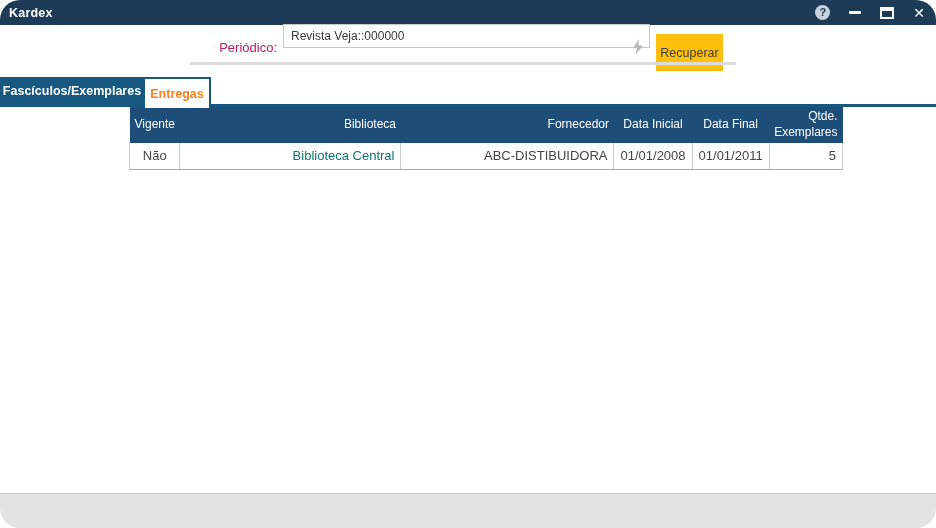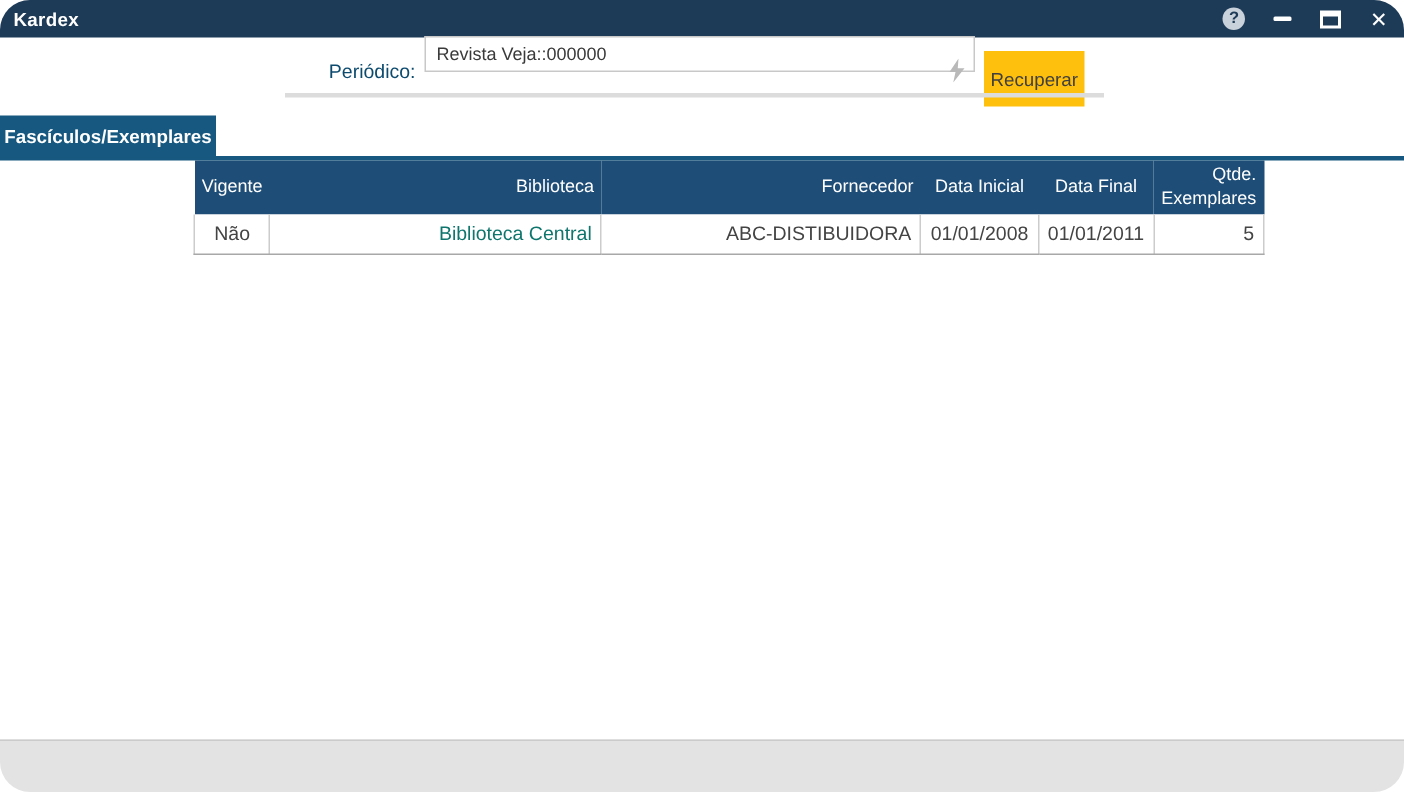--- a/index.html
+++ b/index.html
@@ -14,21 +14,21 @@
   .titlebar .controls { margin-left: auto; display: flex; align-items: center; gap: 19px; padding-right: 11px; }
   .ctrl { display: inline-flex; align-items: center; justify-content: center; cursor: pointer; }
   .help-circle { width: 15px; height: 15px; border-radius: 50%; background: #c9d1da; color: #1d3a57;
     font-size: 11px; font-weight: bold; line-height: 15px; text-align: center; }
   .min-glyph { width: 12px; height: 3px; background: #fff; border-radius: 1px; }
   .max-glyph { width: 14px; height: 12px; border: 2px solid #fff; border-top-width: 4px; background: transparent; }
   .close-glyph { color: #fff; font-size: 14px; font-weight: bold; line-height: 14px; }
 
   
   .form-label { position: absolute; left: 180px; top: 40px; width: 97px; text-align: right;
-    font-size: 13px; color: #0c4a6e; }
+    font-size: 13px; color: #be185d; }
   .periodico-input { position: absolute; left: 283px; top: 24px; width: 367px; height: 24px;
     border: 1px solid #c8c8c8; background: #fff; font-family: "Liberation Sans", sans-serif;
     font-size: 12px; color: #3a3a3a; padding: 0 26px 0 7px; outline: none; }
   .bolt-wrap { position: absolute; left: 630px; top: 39px; width: 16px; height: 16px; }
   .recuperar-btn { position: absolute; left: 656px; top: 34px; width: 67px; height: 37px;
     background: #ffbf0d; border: none; font-family: "Liberation Sans", sans-serif;
     font-size: 12.5px; color: #3f3f3f; cursor: pointer; }
   .form-separator { position: absolute; left: 190px; top: 62px; width: 546px; height: 3px; background: #dcdcdc; }
 
   
@@ -83,20 +83,21 @@
   <span class="bolt-wrap">
     <svg width="16" height="16" viewBox="0 0 16 16">
       <polygon points="9,0 3,9 7,9 5.5,16 13,6.5 8.5,6.5" fill="#b9b9b9"></polygon>
     </svg>
   </span>
   <button class="recuperar-btn">Recuperar</button>
   <div class="form-separator"></div>
 
   <div class="tab-underline"></div>
   <div class="tab tab-inactive">Fascículos/Exemplares</div>
+  <div class="tab tab-active">Entregas</div>
 
   <div class="grid-wrap">
     <table class="grid">
       <colgroup>
         <col class="col-vigente">
           <col class="col-biblioteca">
           <col class="col-fornecedor">
         <col class="col-datainicial">
           <col class="col-datafinal">
           <col class="col-qtde">

